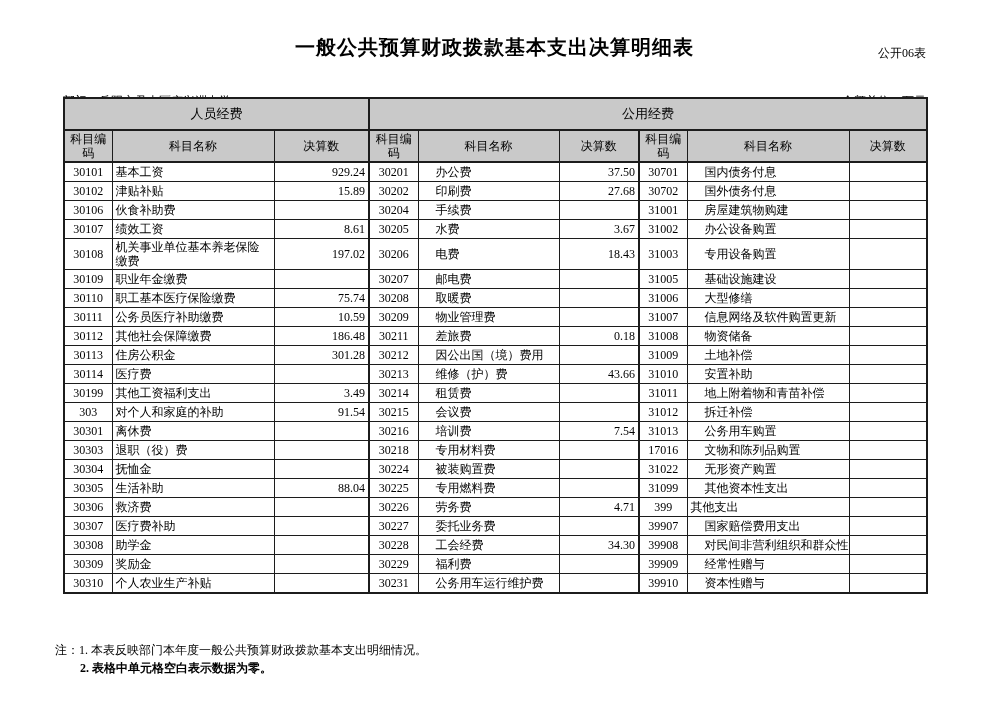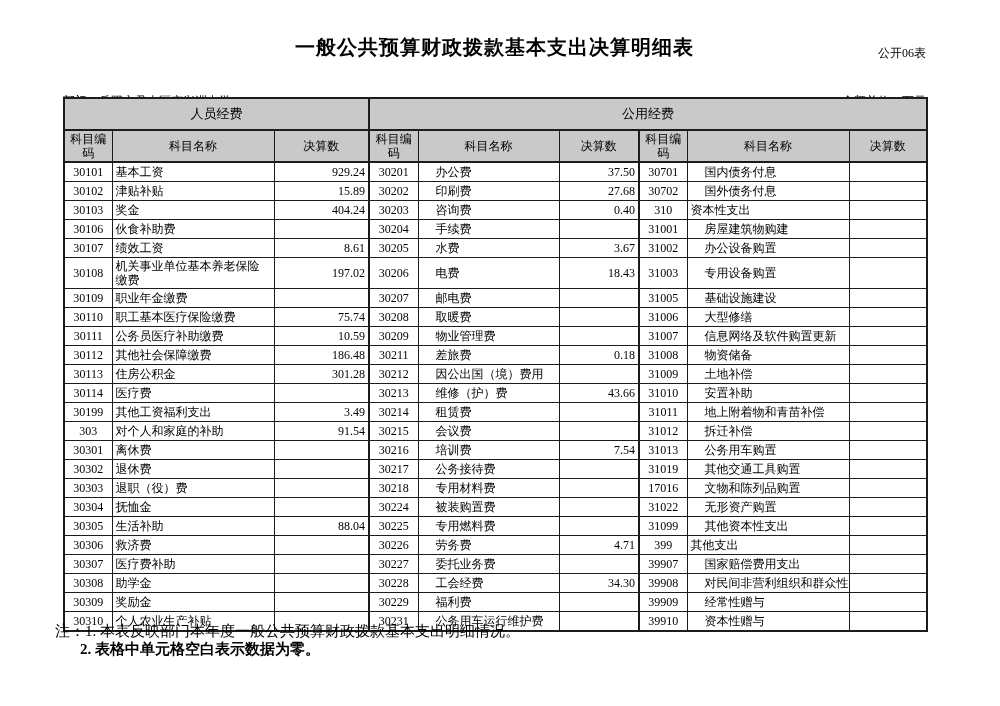--- a/index.html
+++ b/index.html
@@ -78,23 +78,23 @@
   td.name.indent{padding-left:17px;}
   td.value{text-align:right;white-space:nowrap;padding-right:4px;}
   
   table.budget{border:2px solid var(--border_dark);}
   table.budget td:nth-child(4),table.budget td:nth-child(7),
   table.budget th.sep-left{border-left:2px solid var(--border_dark);}
   tr.group-header th{border-bottom:2px solid var(--border_dark);}
   tr.col-header th{border-bottom:2px solid var(--border_dark);}
   .notes{
     position:absolute;
-    top:622px;
+    top:641px;
     left:55px;
-    font-size:15px;
+    font-size:12px;
     line-height:18px;
   }
   .notes .note-line-2{padding-left:25px;font-weight:bold;}
 </style>
 </head>
 <body>
 
 <div class="sheet">
 
   <div class="doc-title">一般公共预算财政拨款基本支出决算明细表</div>
@@ -152,31 +152,20 @@
           <td class="name g0">津贴补贴</td>
           <td class="value">15.89</td>
           <td class="code">30202</td>
           <td class="name g1 indent">印刷费</td>
           <td class="value">27.68</td>
           <td class="code">30702</td>
           <td class="name g2 indent">国外债务付息</td>
           <td class="value"></td>
         </tr>
         <tr>
-          <td class="code">30103</td>
-          <td class="name g0">奖金</td>
-          <td class="value">404.24</td>
-          <td class="code">30203</td>
-          <td class="name g1 indent">咨询费</td>
-          <td class="value">0.40</td>
-          <td class="code">310</td>
-          <td class="name g2">资本性支出</td>
-          <td class="value"></td>
-        </tr>
-        <tr>
           <td class="code">30106</td>
           <td class="name g0">伙食补助费</td>
           <td class="value"></td>
           <td class="code">30204</td>
           <td class="name g1 indent">手续费</td>
           <td class="value"></td>
           <td class="code">31001</td>
           <td class="name g2 indent">房屋建筑物购建</td>
           <td class="value"></td>
         </tr>
@@ -295,31 +284,20 @@
           <td class="name g0">离休费</td>
           <td class="value"></td>
           <td class="code">30216</td>
           <td class="name g1 indent">培训费</td>
           <td class="value">7.54</td>
           <td class="code">31013</td>
           <td class="name g2 indent">公务用车购置</td>
           <td class="value"></td>
         </tr>
         <tr>
-          <td class="code">30302</td>
-          <td class="name g0">退休费</td>
-          <td class="value"></td>
-          <td class="code">30217</td>
-          <td class="name g1 indent">公务接待费</td>
-          <td class="value"></td>
-          <td class="code">31019</td>
-          <td class="name g2 indent">其他交通工具购置</td>
-          <td class="value"></td>
-        </tr>
-        <tr>
           <td class="code">30303</td>
           <td class="name g0">退职（役）费</td>
           <td class="value"></td>
           <td class="code">30218</td>
           <td class="name g1 indent">专用材料费</td>
           <td class="value"></td>
           <td class="code">17016</td>
           <td class="name g2 indent">文物和陈列品购置</td>
           <td class="value"></td>
         </tr>

